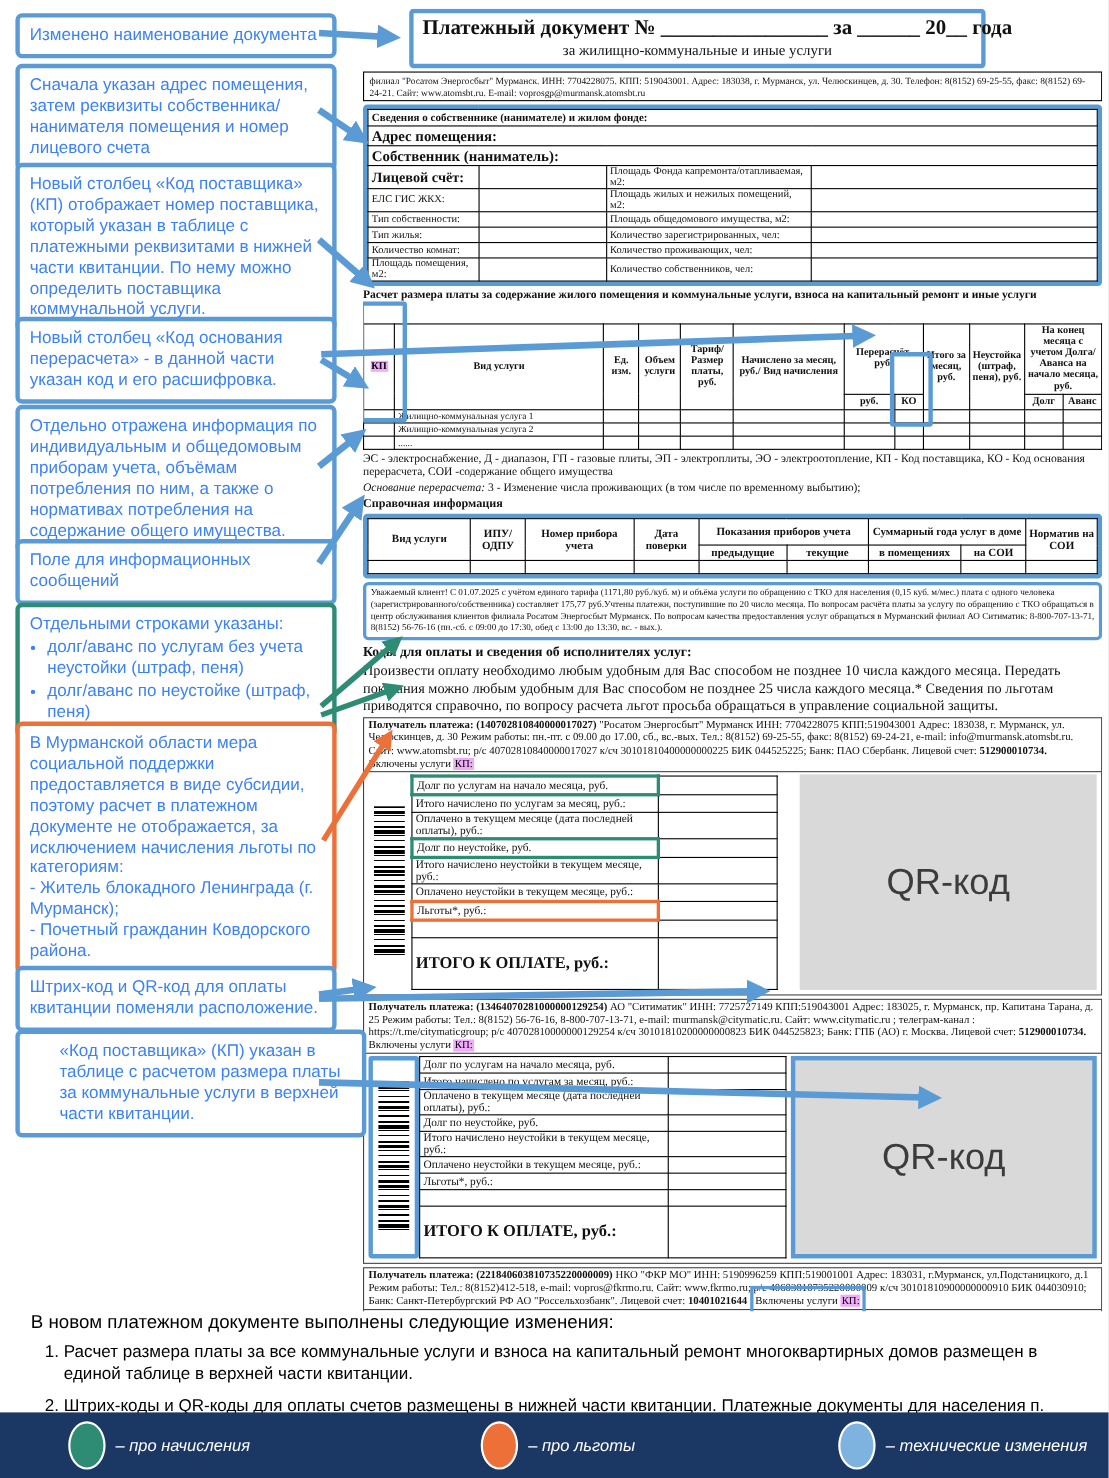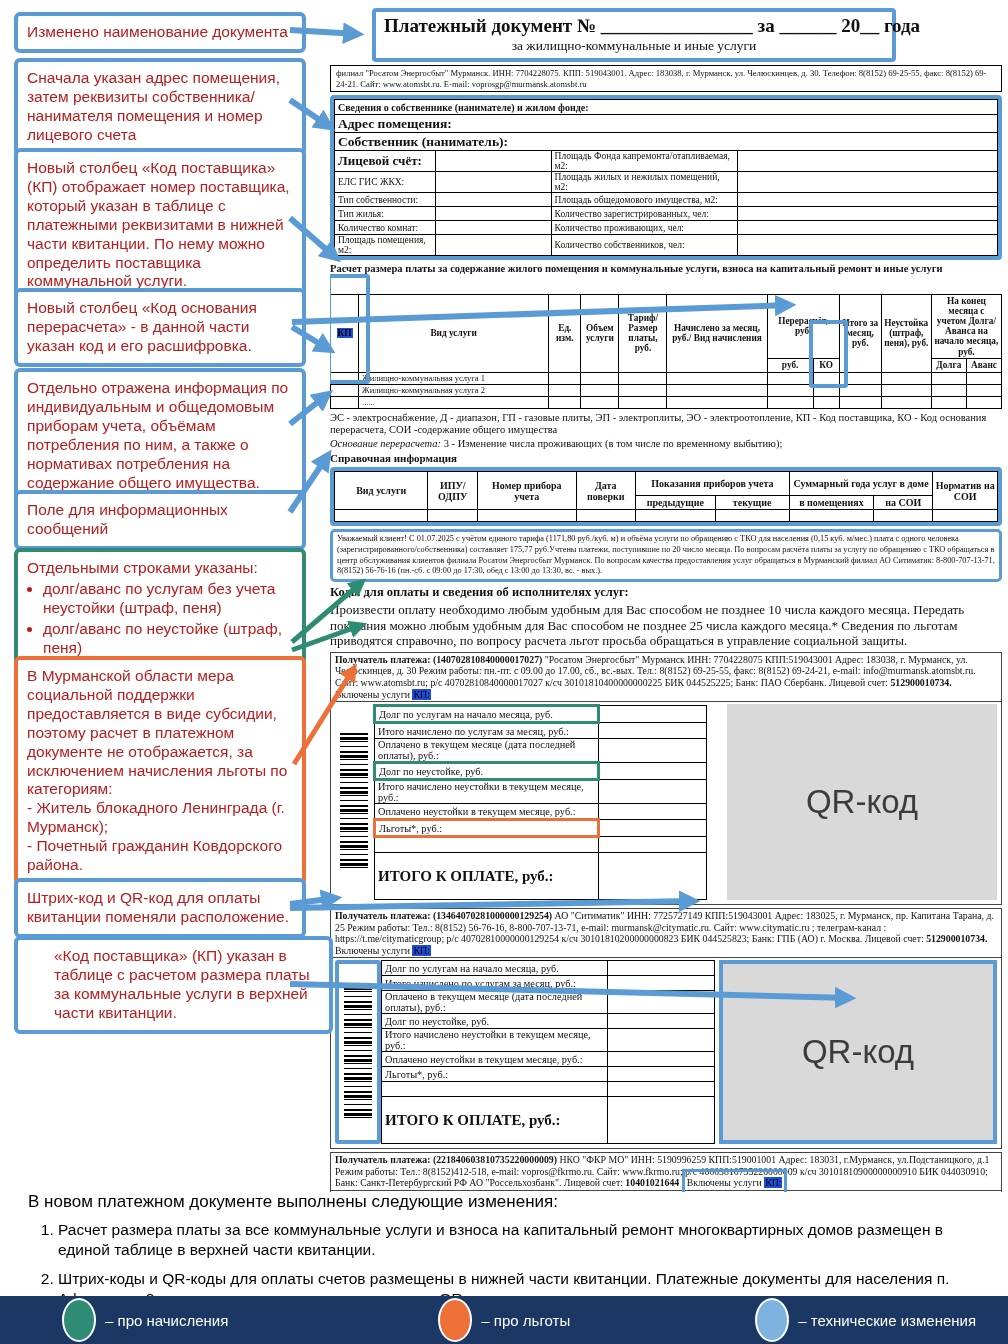--- a/index.html
+++ b/index.html
@@ -2,21 +2,21 @@
 <html lang="ru"><head>
 <meta charset="utf-8">
 <style>
   html,body{margin:0;padding:0;background:#e8e8e8;}
   .page{position:relative;width:1008px;height:1344px;background:#ffffff;overflow:hidden;
         font-family:"Liberation Sans",sans-serif;outline:1px solid #c0c0c0;margin:0 auto;}
   
   svg.arrows{position:absolute;left:0;top:0;width:1008px;height:1344px;z-index:6;pointer-events:none;}
   
   .callout{position:absolute;left:14px;width:266px;border:4px solid #5B9BD5;border-radius:6px;
-           background:#fff;padding:7px 9px;font-size:15.5px;line-height:1.22;color:#b91c1c;z-index:3;}
+           background:#fff;padding:7px 9px;font-size:15.5px;line-height:1.22;color:#3b82f6;z-index:3;}
   .callout.green{border-color:#2E8B74;}
   .callout.orange{border-color:#ED7038;}
   .callout p{margin:0;white-space:pre-line;}
   .callout ul{margin:2px 0 0 16px;padding:0;}
   .callout li{margin:0 0 2px 0;}
   .c1{top:12px;} .c2{top:58px;} .c3{top:148px;} .c4{top:288px;} .c5{top:368px;}
   .c6{top:490px;} .c7{top:548px;} .c8{top:656px;} .c9{top:878px;} .c10{top:936px;padding-left:36px;}
   
   .right-col{position:absolute;left:330px;top:8px;width:672px;height:1184px;z-index:1;
              font-family:"Liberation Serif",serif;color:#111;overflow:hidden;}
@@ -36,21 +36,21 @@
   
   .calc-wrap{position:relative;margin-top:3px;}
   .tbl-title{font-weight:bold;font-size:10.5px;line-height:1.15;margin-bottom:18px;}
   .calc-table th{font-weight:bold;font-size:9.3px;line-height:1.1;padding:1px 2px;}
   .calc-table thead tr:first-child{height:46px;}
   .calc-table thead tr:last-child{height:14px;}
   .calc-table tbody tr{height:12px;}
   .calc-table tbody td{font-size:8.5px;}
   .calc-table .svc{text-align:left;}
   .calc-table td{text-align:center;}
-  mark{background:#1d4ed8;color:#000;padding:0 1px;}
+  mark{background:#f0abfc;color:#000;padding:0 1px;}
   .kp-overlay{position:absolute;left:-3px;top:11px;width:35px;height:102px;border:4px solid #5B9BD5;border-radius:3px;z-index:5;}
   .ko-overlay{position:absolute;left:479px;top:57px;width:31px;height:60px;border:4px solid #5B9BD5;border-radius:3px;z-index:5;}
   .abbrev{font-size:10.5px;line-height:1.2;margin:3px 0 0 0;}
   .recalc{font-size:10.5px;margin:1px 0 0 0;}
   .ref-title{font-weight:bold;font-size:11px;margin-top:3px;}
   .ref-table th{font-weight:bold;font-size:10px;line-height:1.1;padding:1px 2px;}
   .ref-table thead tr:first-child{height:24px;}
   .ref-table thead tr:last-child{height:14px;}
   .ref-table tbody tr{height:12px;}
   .info-box{border:3px solid #5B9BD5;border-radius:5px;margin-top:3px;padding:2px 4px;font-size:8.3px;line-height:1.3;}
@@ -74,22 +74,22 @@
   .hl-orange{border:3px solid #ED7038 !important;}
   .pb2 .bc-wrap{border:4px solid #5B9BD5;border-radius:3px;}
   .pb2 .qr-box{border:4px solid #5B9BD5;}
   .included-box{border:3px solid #5B9BD5;padding:5px 2px;white-space:nowrap;}
   
   .summary{position:absolute;left:28px;top:1192px;width:952px;z-index:2;color:#000;}
   .summary-title{font-weight:normal;font-size:17px;}
   .summary ol{margin:8px 0 0 0;padding-left:30px;}
   .summary li{font-size:15.5px;line-height:1.3;margin-bottom:9px;}
   
-  .legend-bar{position:absolute;left:0;bottom:0;width:1008px;height:48px;background:#1B3764;z-index:4;
-              display:flex;align-items:center;}
+  .legend-bar{position:absolute;left:0;bottom:0;width:1008px;height:60px;background:#1B3764;z-index:4;
+              display:flex;align-items:center;font-style:italic;}
   .legend-item{display:flex;align-items:center;color:#fff;font-size:15px;}
   .li1{margin-left:62px;} .li2{margin-left:210px;} .li3{margin-left:185px;}
   .legend-dot{width:30px;height:40px;border-radius:50%;border:2px solid #fff;margin-right:9px;}
   .ld-green{background:#2E8B74;} .ld-orange{background:#ED7038;} .ld-blue{background:#7EB3E0;}
 </style>
 </head>
 <body>
 
 <div class="page">
 
@@ -256,21 +256,21 @@
             <th rowspan="2">Тариф/ Размер платы, руб.</th>
             <th rowspan="2">Начислено за месяц, руб./ Вид начисления</th>
             <th colspan="2">Перерасчёт, руб.</th>
             <th rowspan="2">Итого за месяц, руб.</th>
             <th rowspan="2">Неустойка (штраф, пеня), руб.</th>
             <th colspan="2">На конец месяца с учетом Долга/Аванса на начало месяца, руб.</th>
           </tr>
           <tr>
             <th>руб.</th>
             <th>КО</th>
-            <th>Долга</th>
+            <th>Долг</th>
             <th>Аванс</th>
           </tr>
         </thead>
         <tbody>
           <tr>
               <td></td>
               <td class="svc">Жилищно-коммунальная услуга 1</td>
               <td></td>
               <td></td>
               <td></td>

